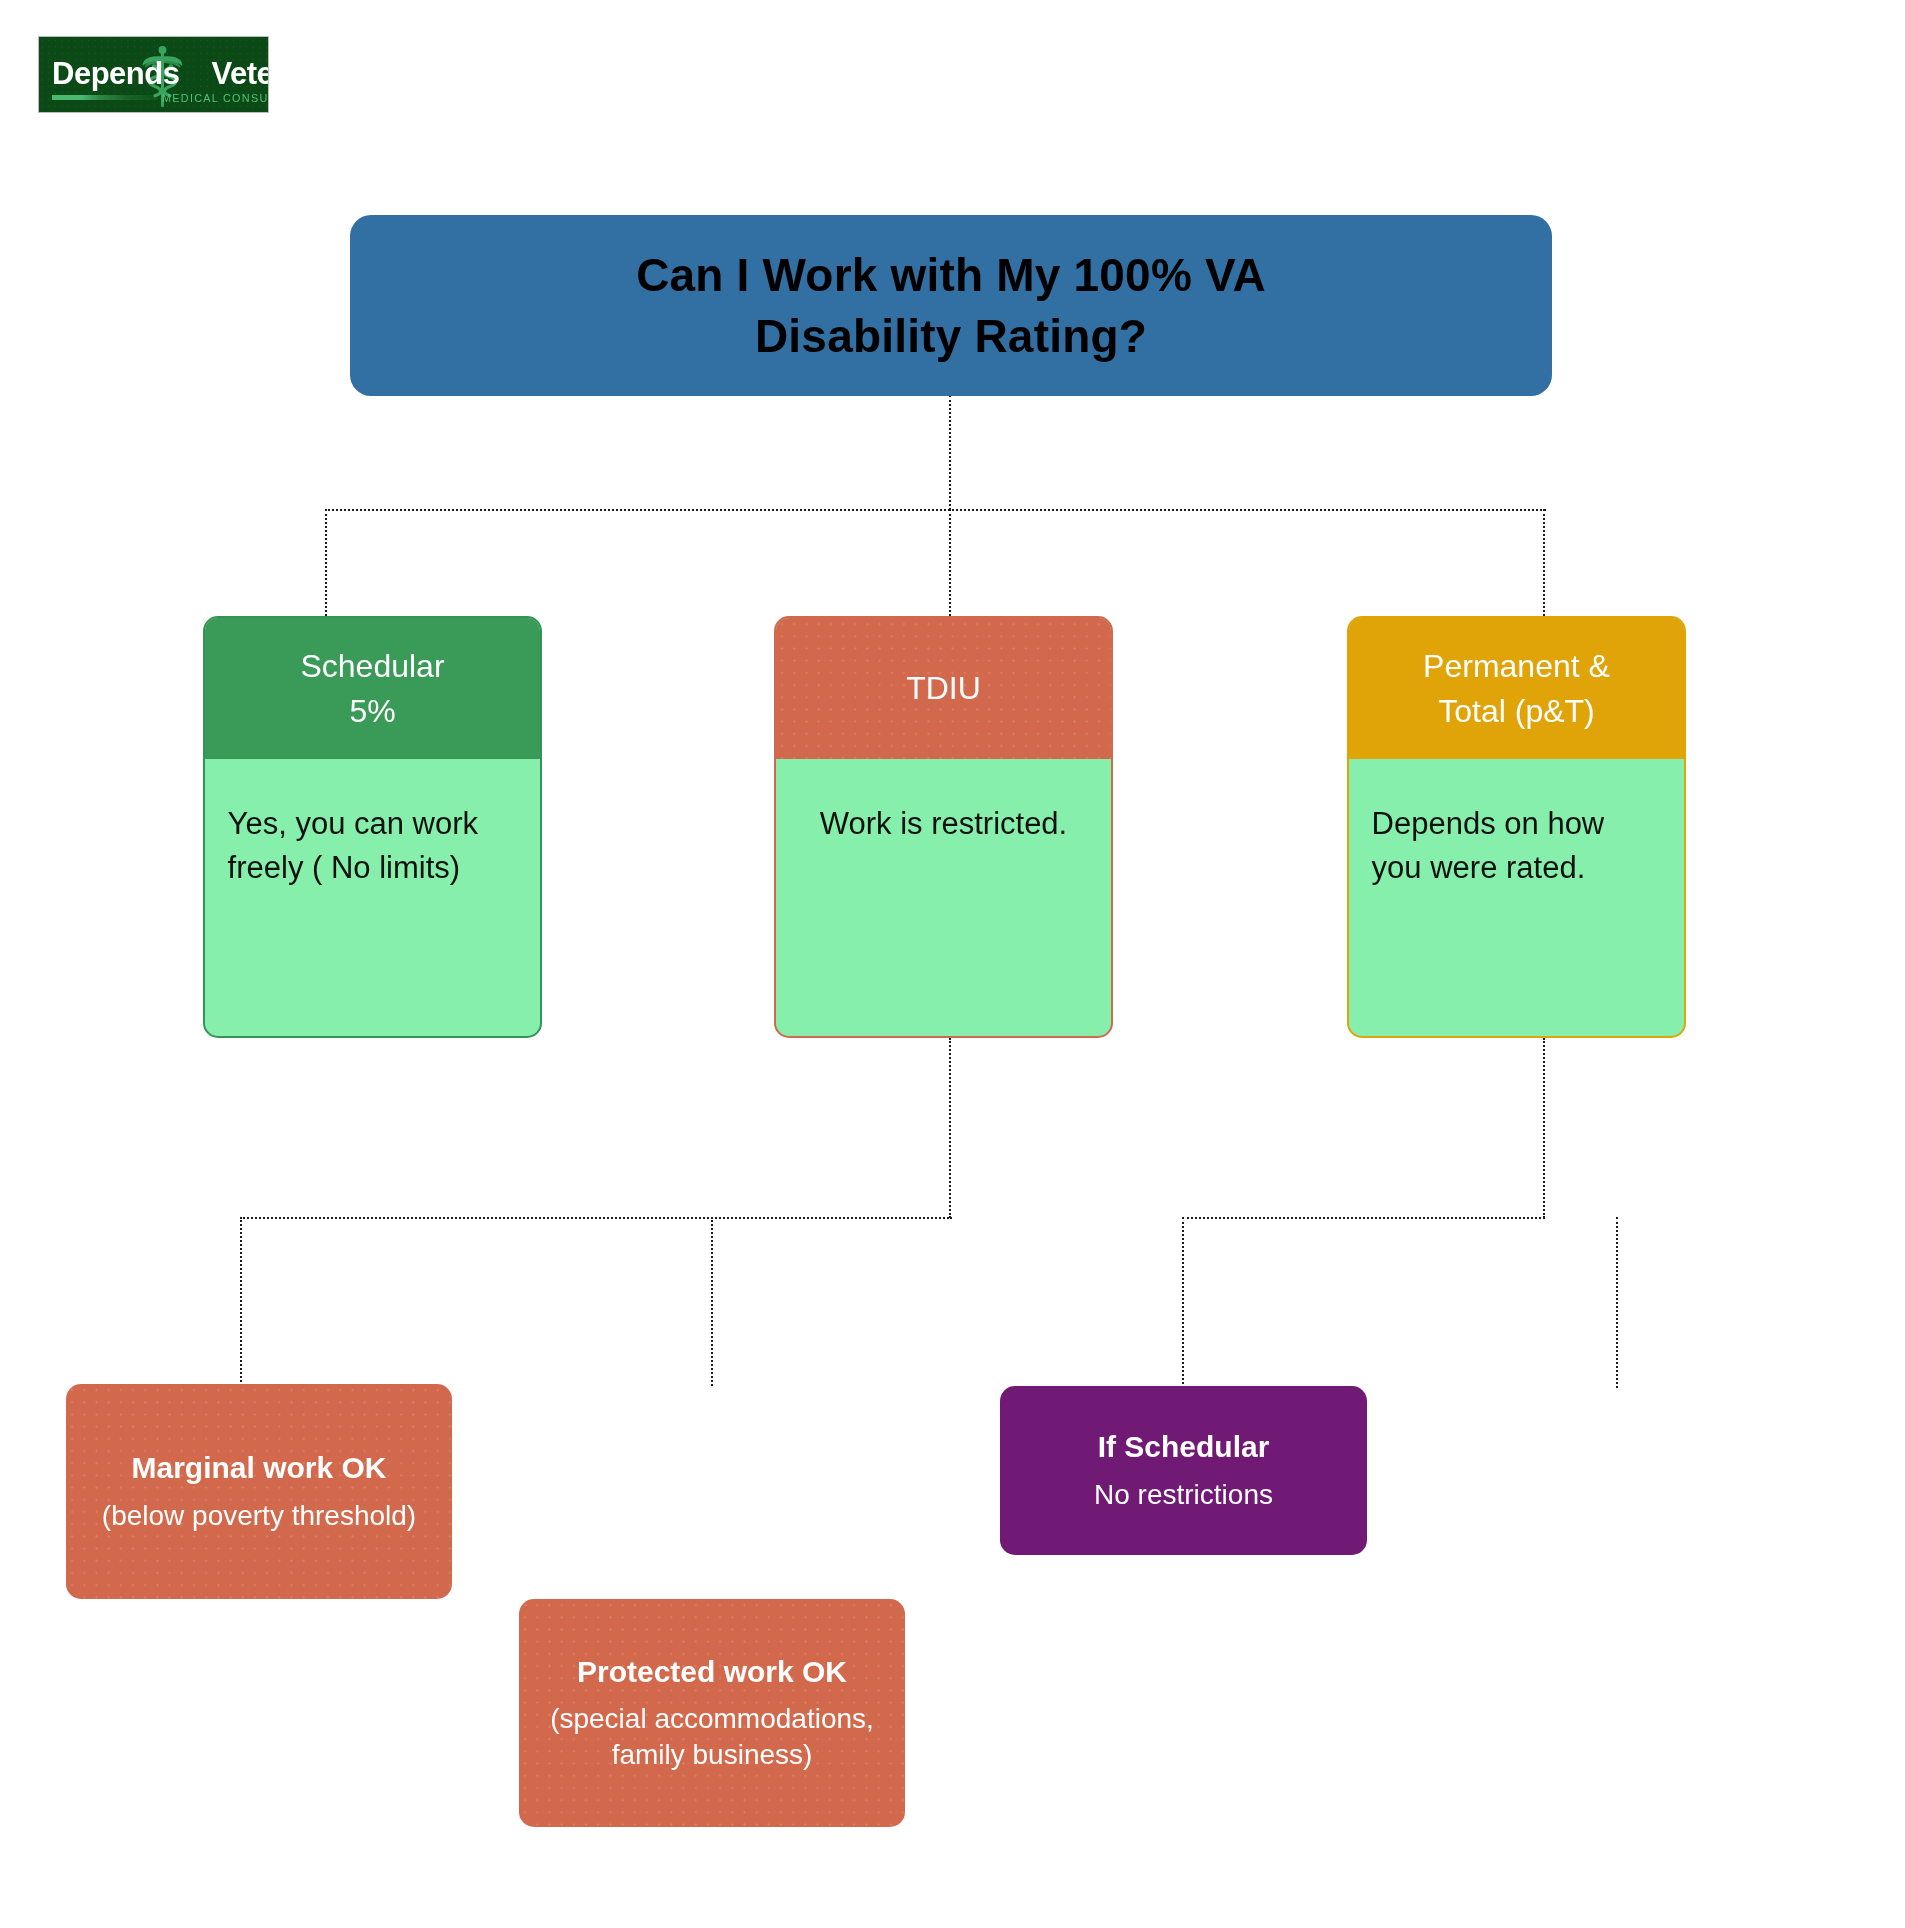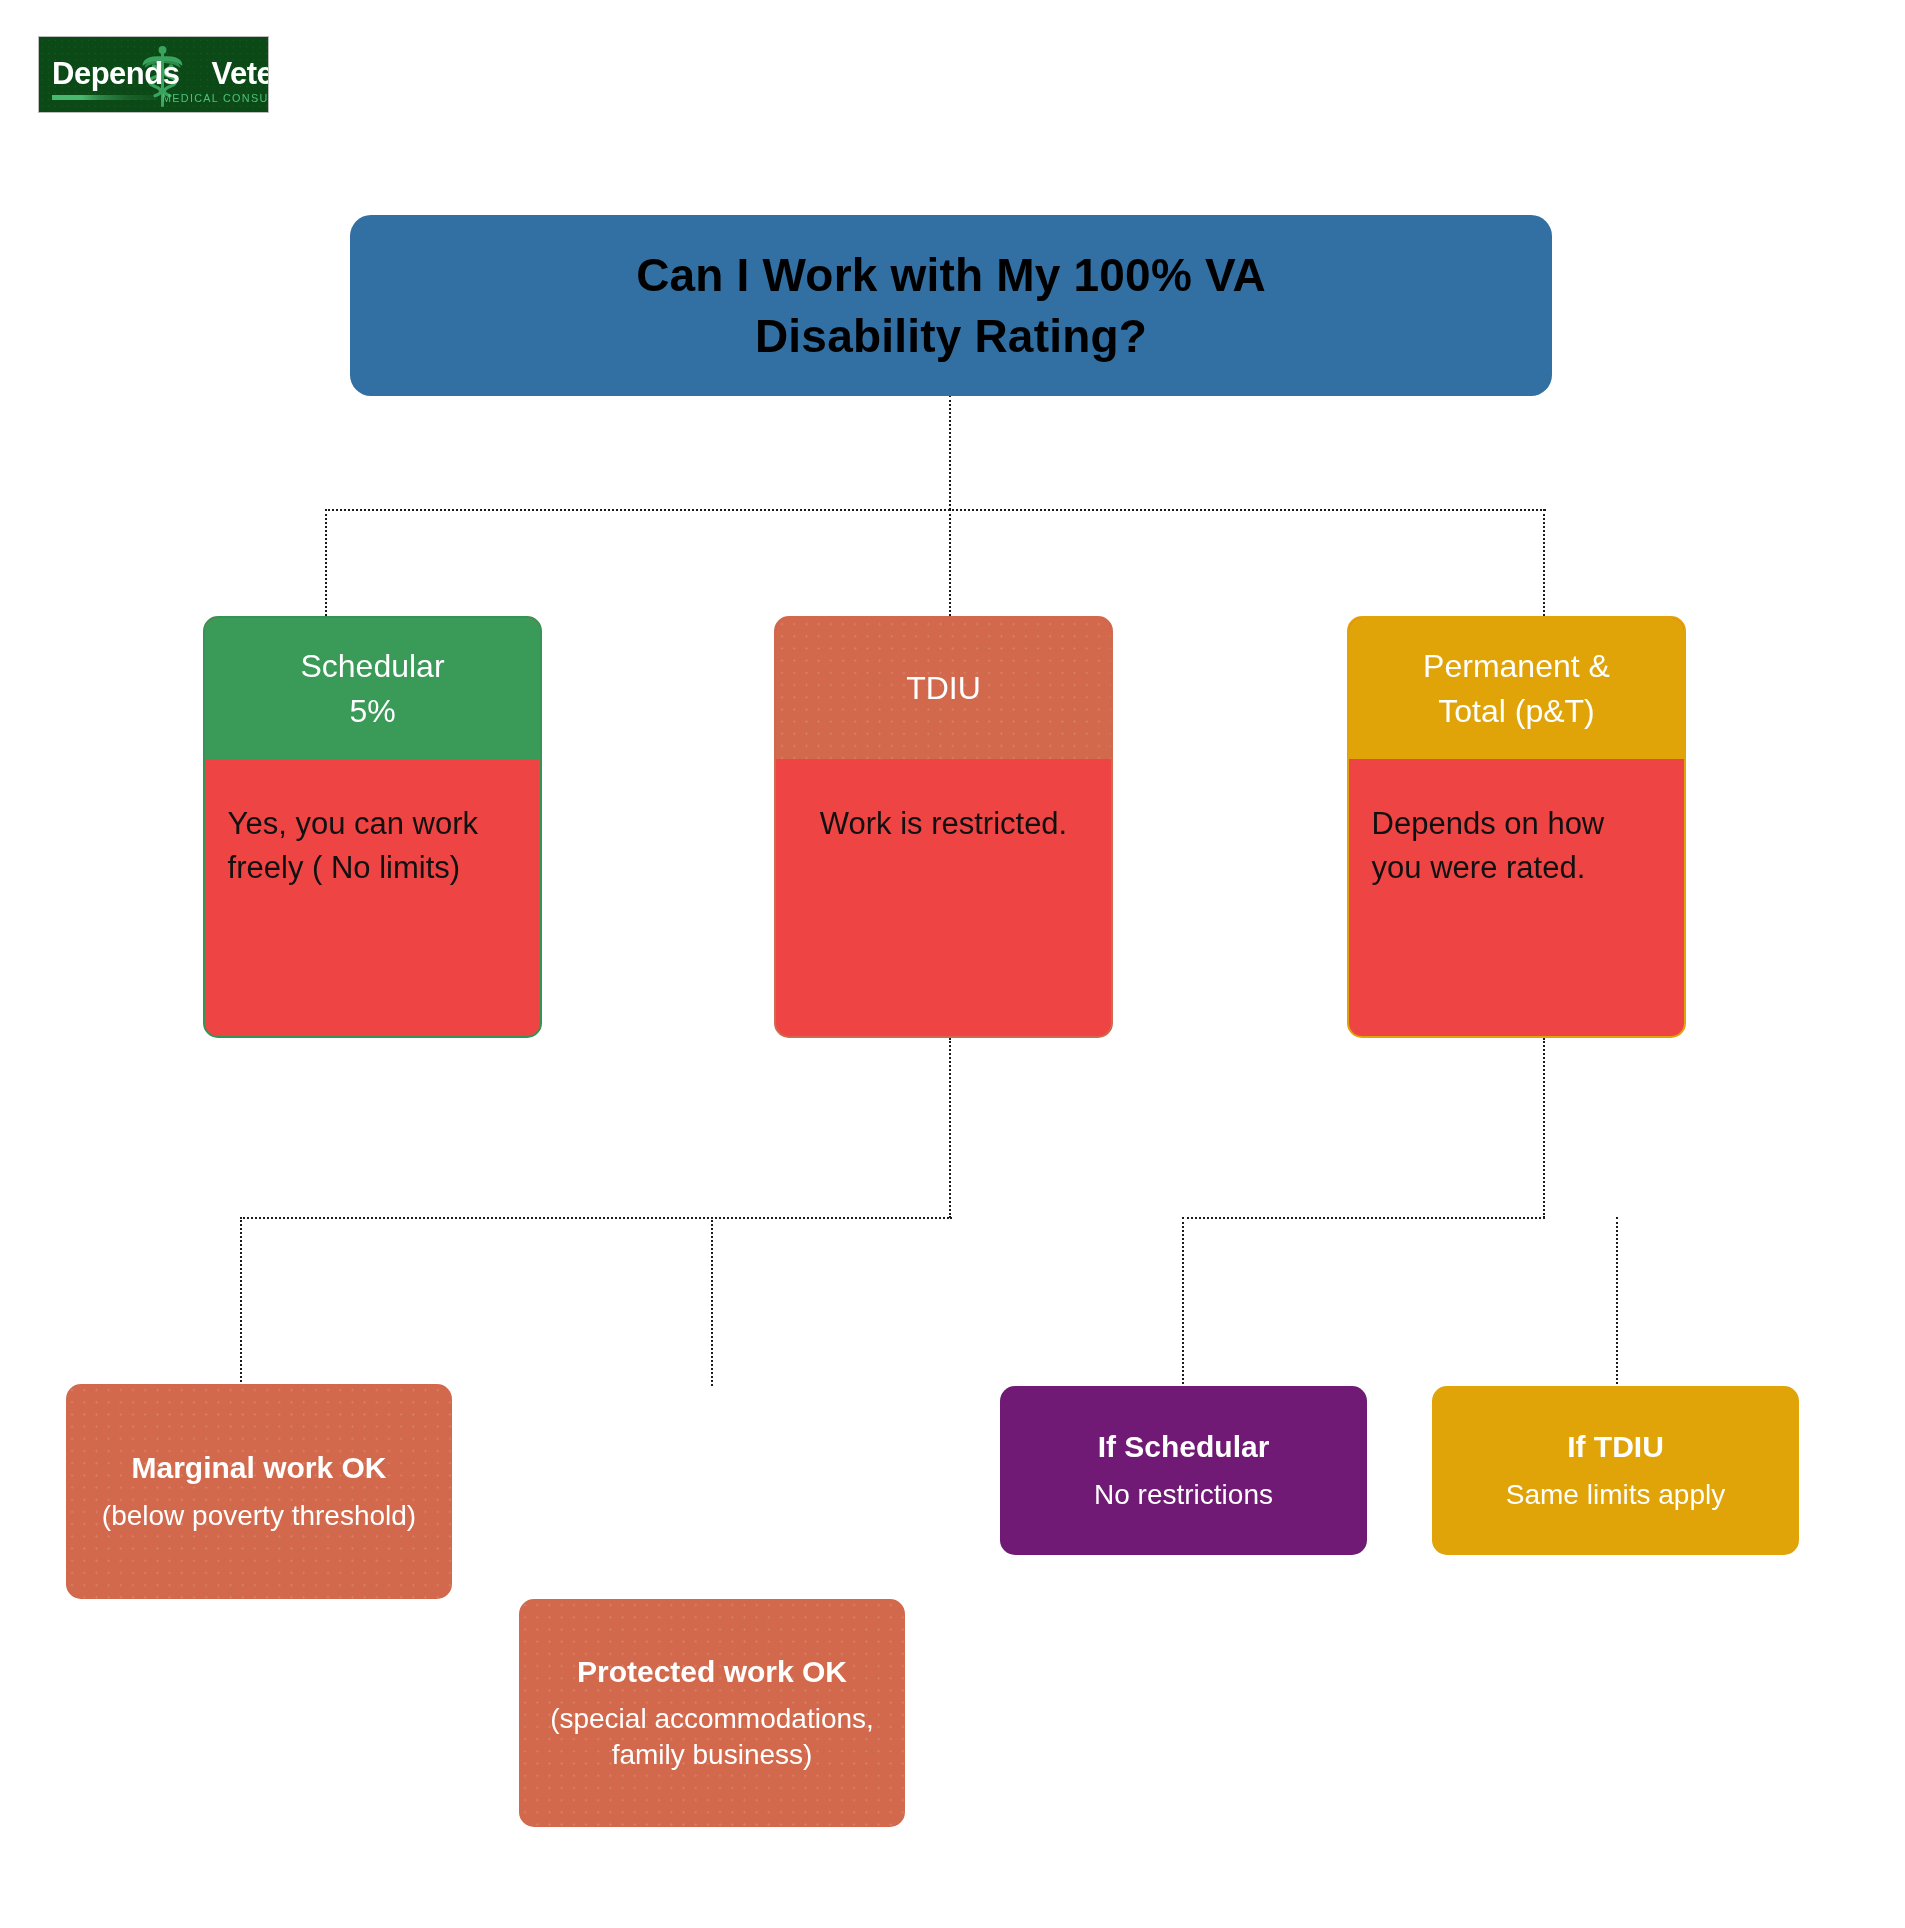--- a/index.html
+++ b/index.html
@@ -114,21 +114,21 @@
     font-size: 46px;
     font-weight: 600;
     line-height: 1.32;
     letter-spacing: 0.2px;
   }
 
   
   .split-card {
     border-radius: 15px;
     overflow: hidden;
-    background: #ef4444;
+    background: #86efac;
     border: 2.4px solid transparent;
     display: flex;
     flex-direction: column;
   }
   .split-card .head {
     flex: 0 0 auto;
     display: flex;
     align-items: center;
     justify-content: center;
     text-align: center;
@@ -292,19 +292,15 @@
   <div class="node leaf-card dotted-tex" id="leaf-protected">
     <div class="leaf-title">Protected work OK</div>
     <div class="leaf-sub">(special accommodations, family business)</div>
   </div>
 
   <div class="node leaf-card" id="leaf-ifsched">
     <div class="leaf-title">If Schedular</div>
     <div class="leaf-sub">No restrictions</div>
   </div>
 
-  <div class="node leaf-card" id="leaf-iftdiu">
-    <div class="leaf-title">If TDIU</div>
-    <div class="leaf-sub">Same limits apply</div>
-  </div>
 
 </div>
 
 
 </body></html>

